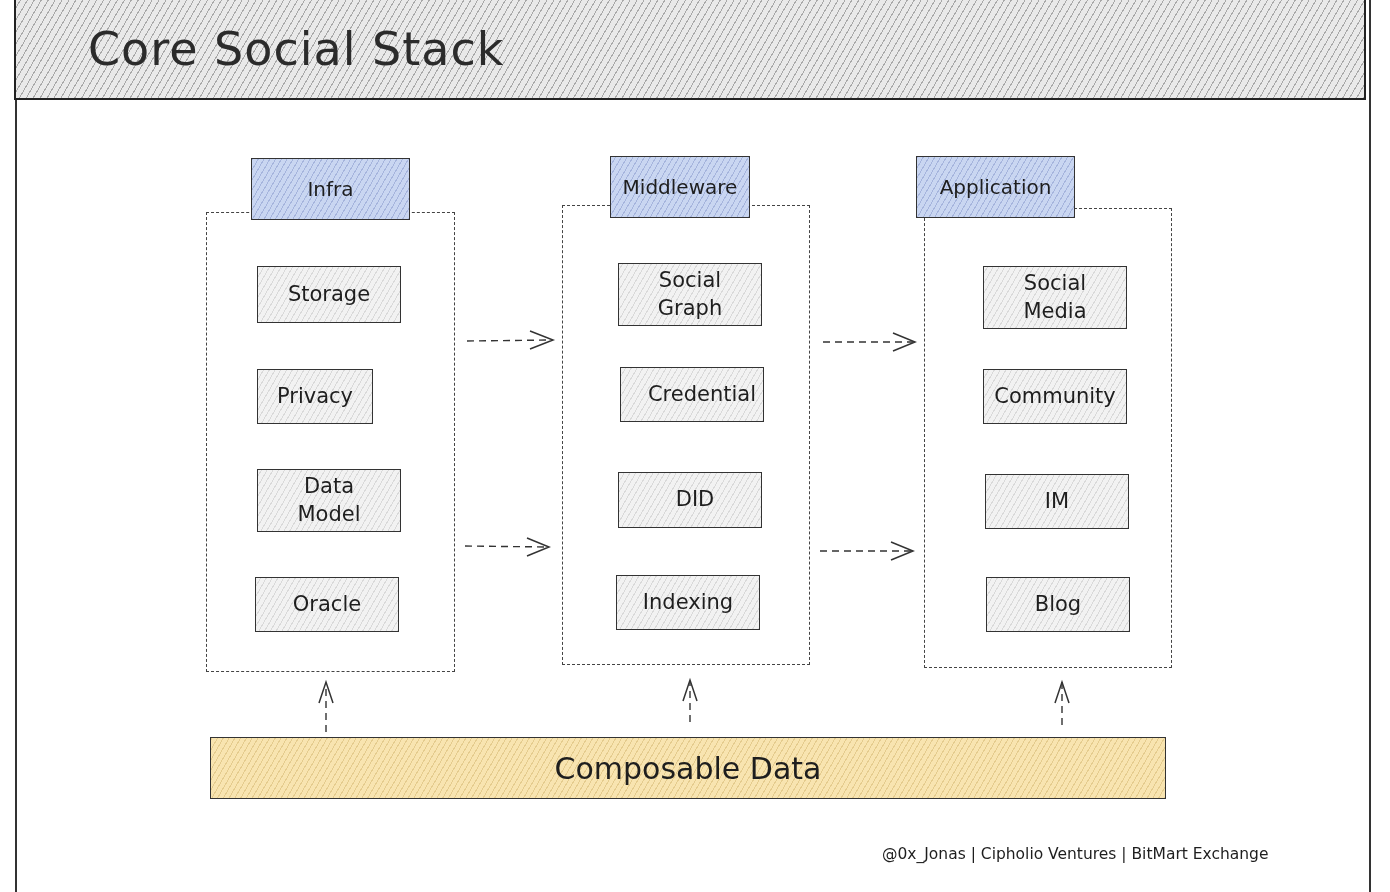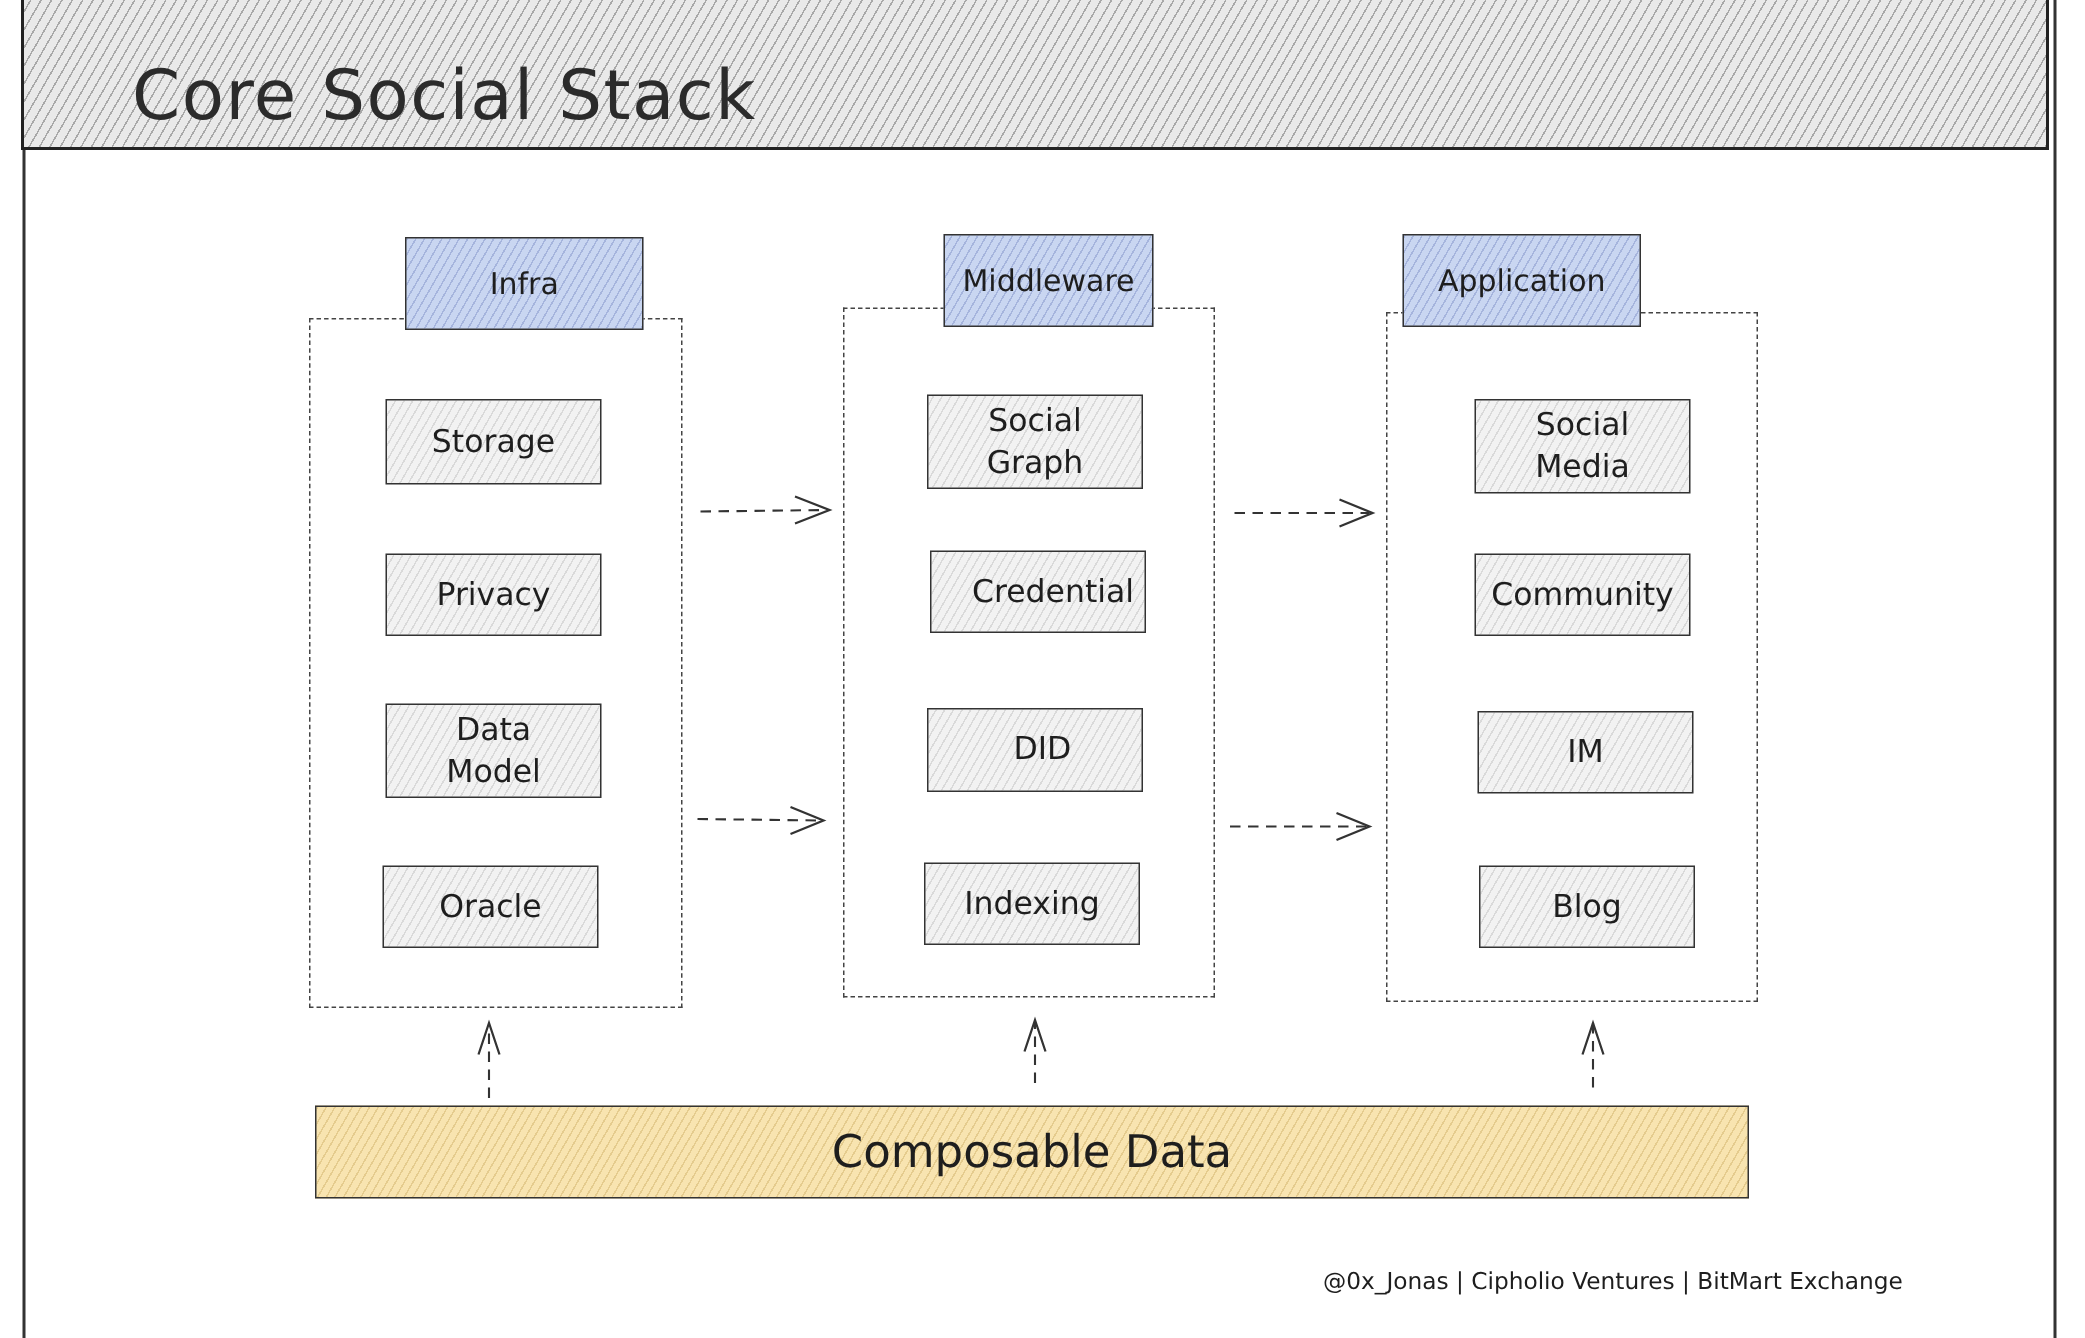--- a/index.html
+++ b/index.html
@@ -1,42 +1,42 @@
 <!DOCTYPE html>
 <html><head>
 <meta charset="utf-8">
 <style>
   html,body{margin:0;padding:0;background:#fff;}
   body{width:1390px;height:892px;position:relative;overflow:hidden;font-family:"DejaVu Sans",sans-serif;color:#1e1e1e;}
   .hatch-grey{background-color:#f2f2f2;background-image:repeating-linear-gradient(-60deg, rgba(0,0,0,0.10) 0 1px, transparent 1px 5px);}
-  .hatch-blue{background-color:#c9d6f1;background-image:repeating-linear-gradient(-60deg, rgba(60,80,160,0.25) 0 1px, transparent 1px 5px);margin-left:19px;}
+  .hatch-blue{background-color:#c9d6f1;background-image:repeating-linear-gradient(-60deg, rgba(60,80,160,0.25) 0 1px, transparent 1px 5px);}
   .hatch-yellow{background-color:#f8e4b0;background-image:repeating-linear-gradient(-60deg, rgba(170,130,40,0.25) 0 1px, transparent 1px 5px);}
   .hatch-header{background-color:#e9e9e9;background-image:repeating-linear-gradient(-60deg, rgba(0,0,0,0.28) 0 1px, transparent 1px 6px);}
   #frame{position:absolute;left:15px;top:0;width:1352px;height:900px;border-left:2px solid #333;border-right:2px solid #333;}
   #header{position:absolute;left:14px;top:-4px;width:1352px;height:104px;border:2px solid #222;box-sizing:border-box;}
-  #title{position:absolute;left:72px;top:38px;font-size:46px;color:#2b2b2b;letter-spacing:1px;}
+  #title{position:absolute;left:72px;top:24px;font-size:46px;color:#2b2b2b;letter-spacing:1px;}
   .group{position:absolute;border:1.5px dashed #444;box-sizing:border-box;}
   .label-box{position:absolute;border:1.8px solid #333;box-sizing:border-box;display:flex;align-items:center;justify-content:center;font-size:20px;}
   .item{position:absolute;border:1.6px solid #333;box-sizing:border-box;display:flex;align-items:center;justify-content:center;text-align:center;font-size:21px;line-height:1.3;white-space:pre-line;}
   #composable{position:absolute;left:210px;top:737px;width:956px;height:62px;border:1.8px solid #333;box-sizing:border-box;display:flex;align-items:center;justify-content:center;font-size:30px;}
   #credit{position:absolute;left:882px;top:845px;font-size:15.5px;color:#1e1e1e;}
   svg#arrows{position:absolute;left:0;top:0;width:1390px;height:892px;pointer-events:none;}
 </style>
 </head>
 <body>
 
 <div id="frame"></div>
 <div id="header" class="hatch-header">
   <div id="title">Core Social Stack</div>
 </div>
 
 <div class="group" style="left:206px;top:212px;width:249px;height:460px;"></div>
 <div class="label-box hatch-blue" style="left:251px;top:158px;width:159px;height:62px;">Infra</div>
 <div class="item hatch-grey" style="left:257px;top:266px;width:144px;height:57px;">Storage</div>
-<div class="item hatch-grey" style="left:257px;top:369px;width:144px;height:55px;">Privacy</div>
+<div class="item hatch-grey" style="left:257px;top:369px;width:116px;height:55px;">Privacy</div>
 <div class="item hatch-grey" style="left:257px;top:469px;width:144px;height:63px;">Data
 Model</div>
 <div class="item hatch-grey" style="left:255px;top:577px;width:144px;height:55px;">Oracle</div>
 
 <div class="group" style="left:562px;top:205px;width:248px;height:460px;"></div>
 <div class="label-box hatch-blue" style="left:610px;top:156px;width:140px;height:62px;">Middleware</div>
 <div class="item hatch-grey" style="left:618px;top:263px;width:144px;height:63px;">Social
 Graph</div>
 <div class="item hatch-grey" style="left:620px;top:367px;width:144px;height:55px;padding-left:20px;">Credential</div>
 <div class="item hatch-grey" style="left:618px;top:472px;width:144px;height:56px;padding-left:10px;">DID</div>

